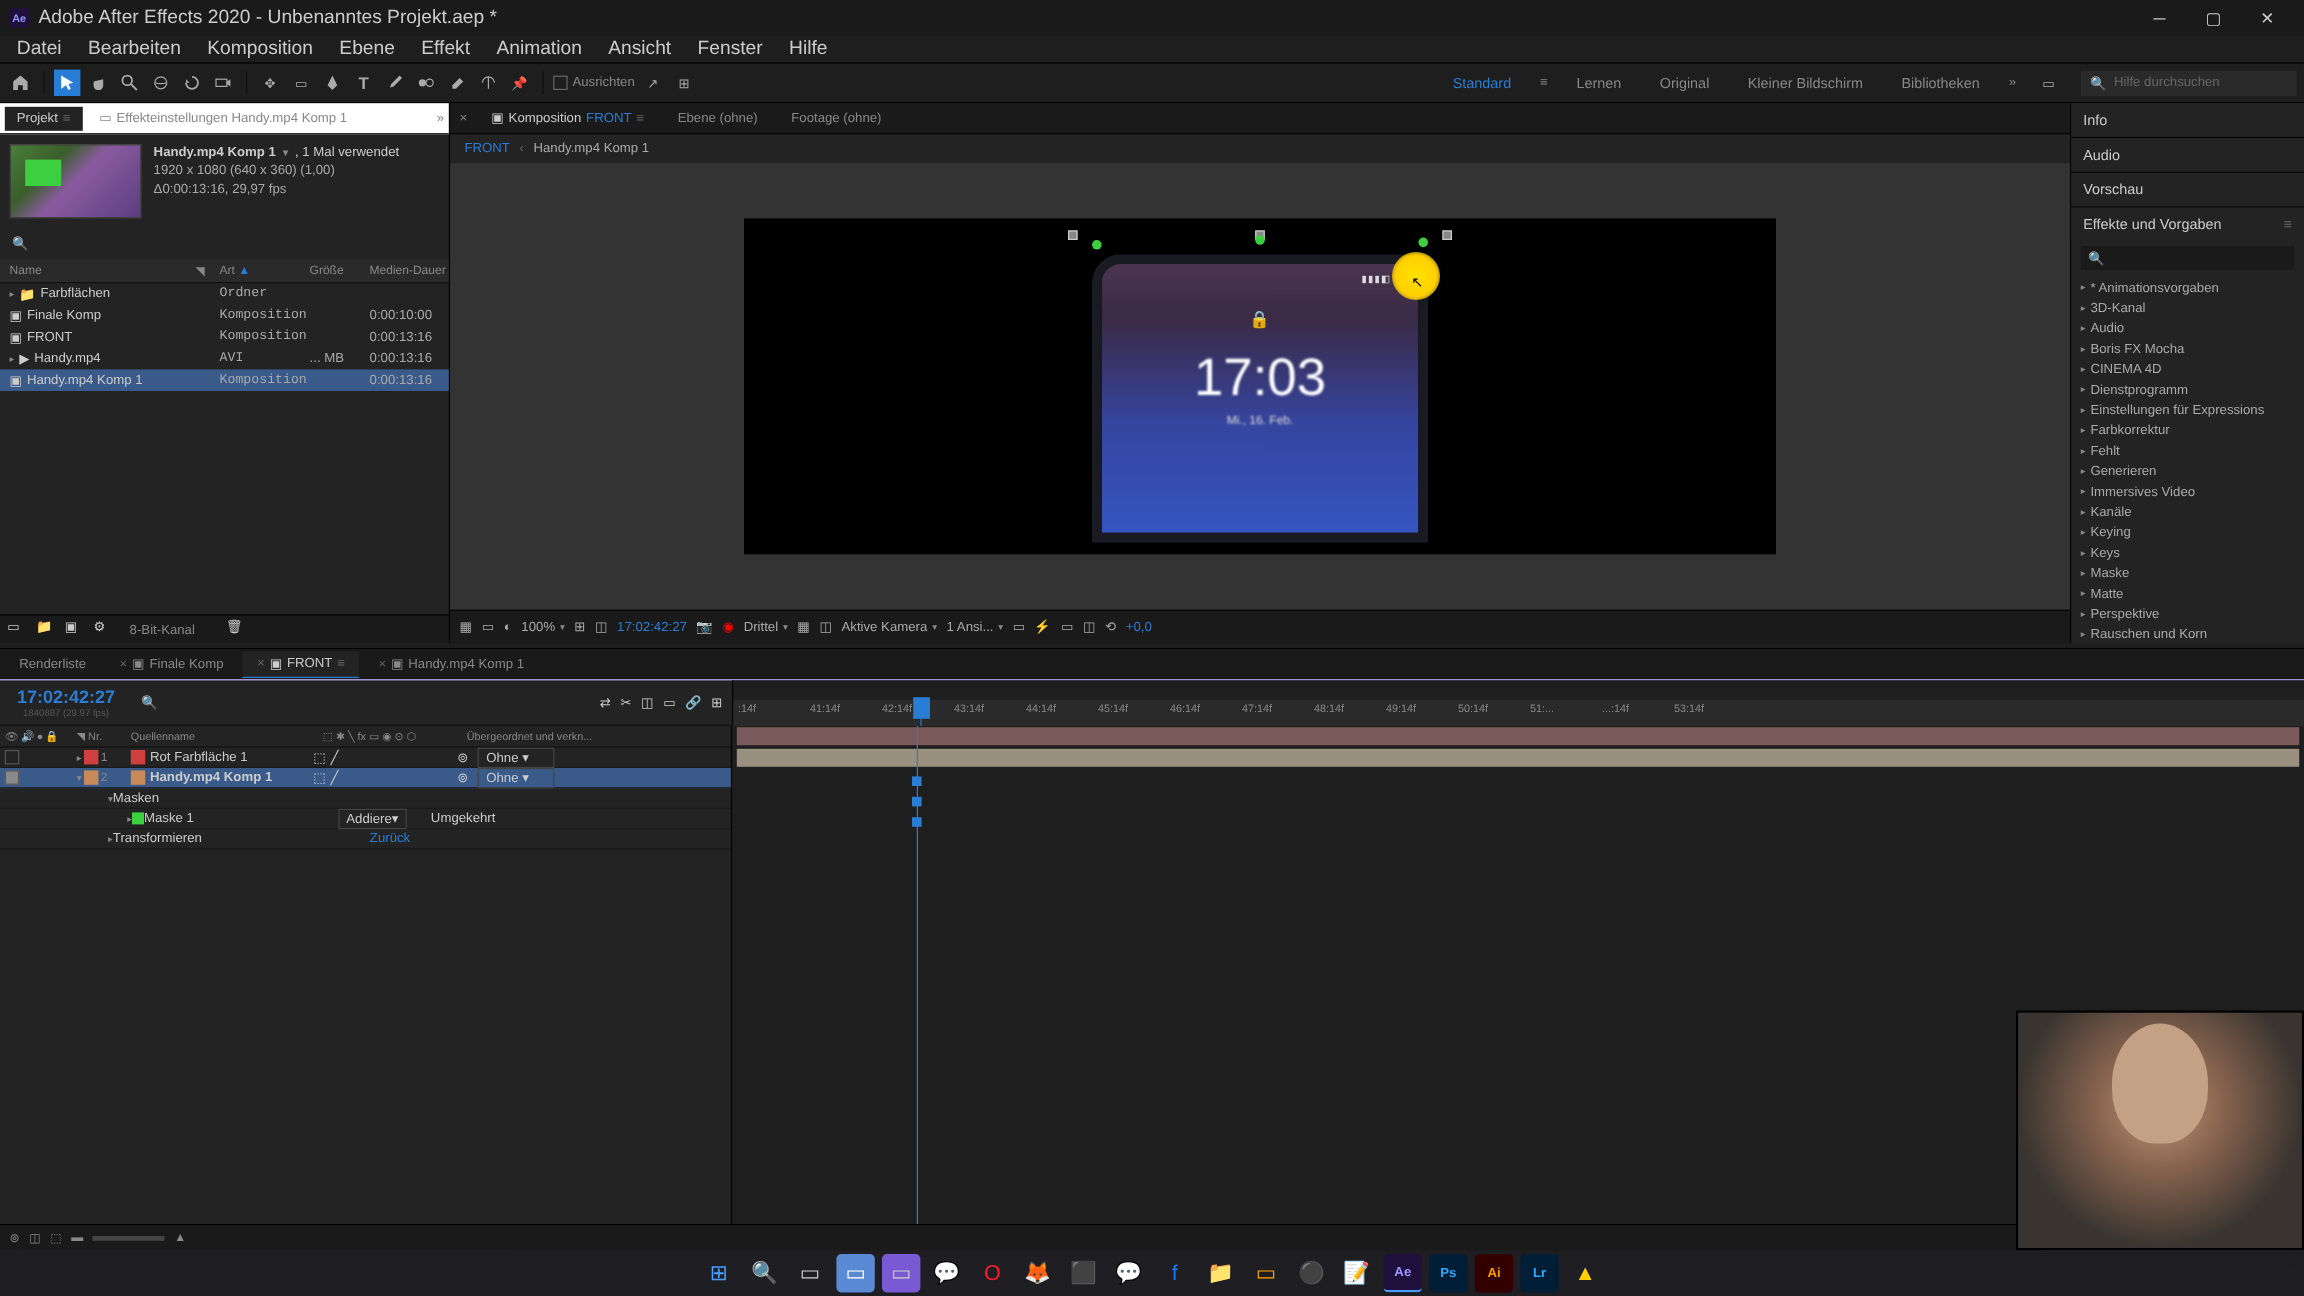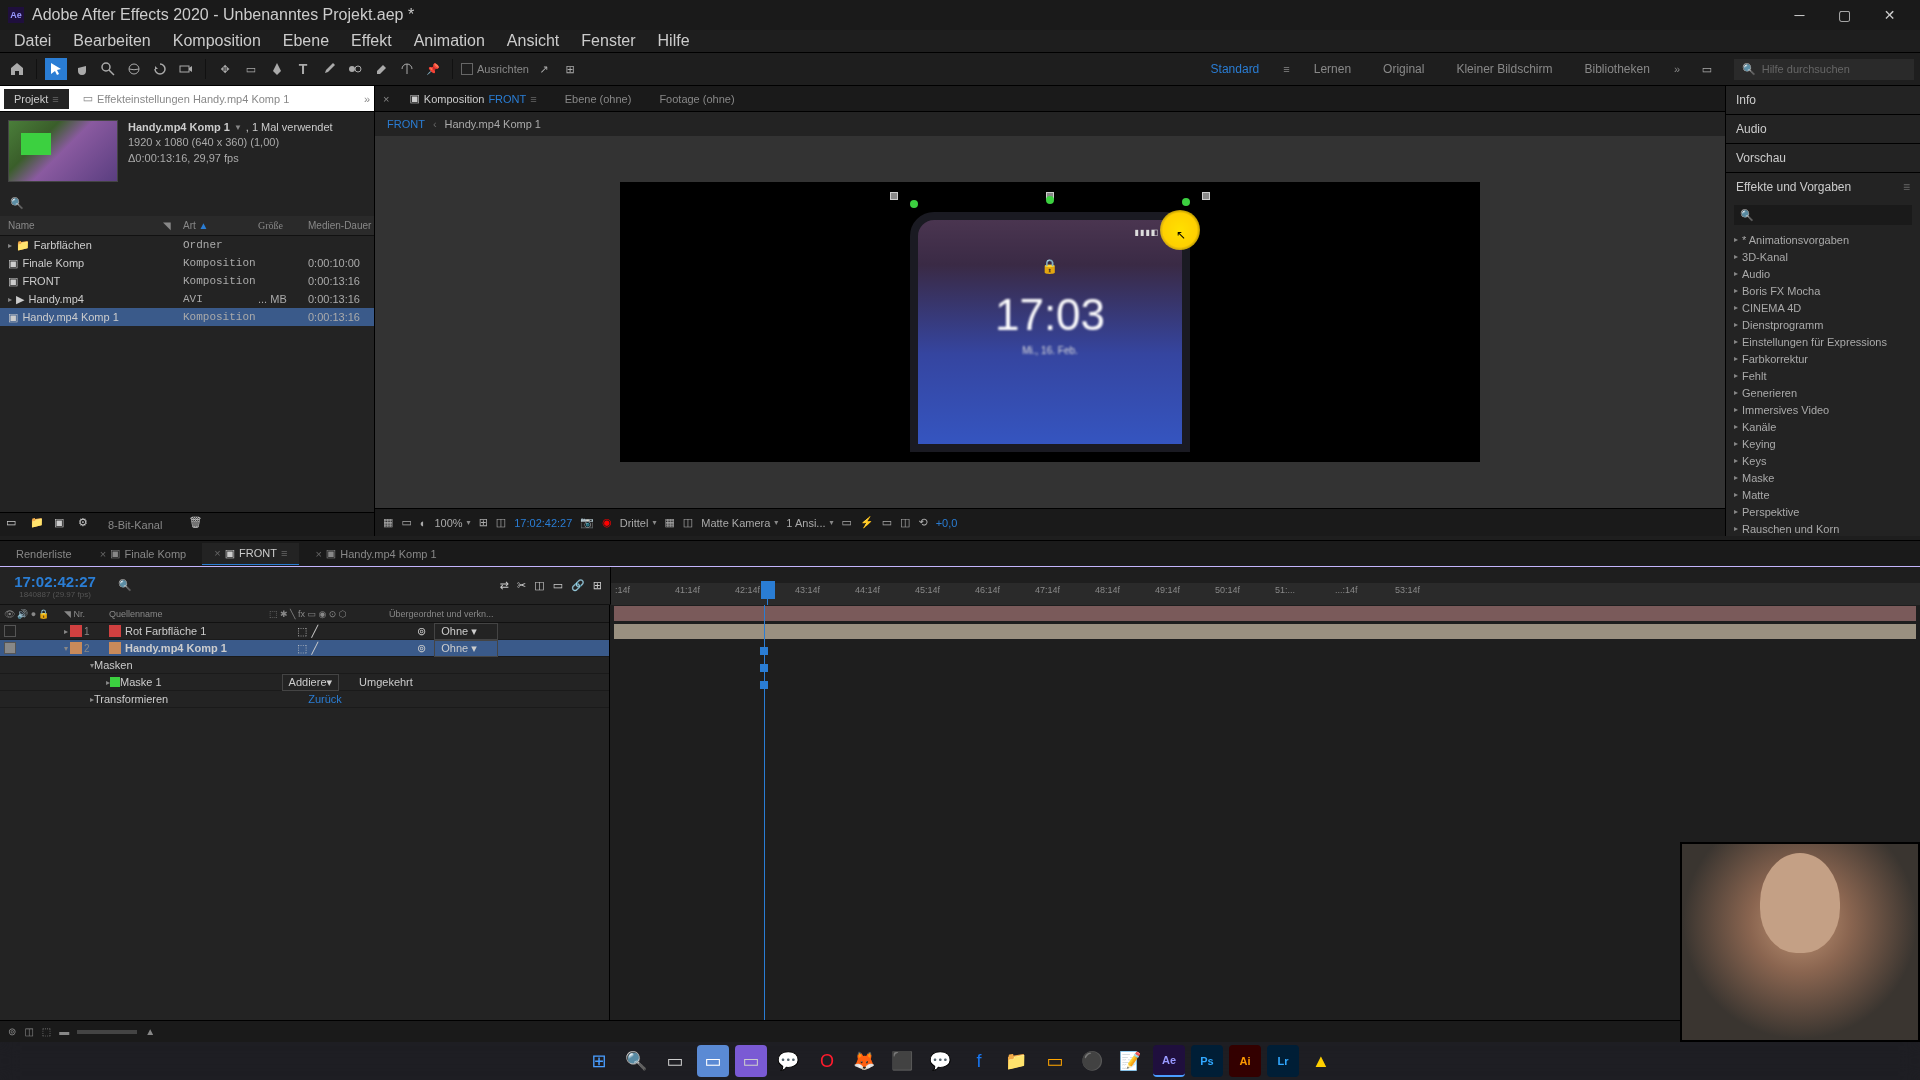--- a/index.html
+++ b/index.html
@@ -43,21 +43,21 @@
 .thumb { width: 110px; height: 62px; background: linear-gradient(135deg, #4a7e3a 0%, #3a5e2a 30%, #8a5aa0 50%, #5a3e80 100%); border: 1px solid #444; position: relative; }
 .thumb::after { content: ''; position: absolute; left: 12px; top: 12px; width: 30px; height: 22px; background: #3cd040; }
 .project-info { font-size: 11px; color: #aaa; line-height: 1.4; }
 .project-name { color: #ccc; display: flex; align-items: center; gap: 4px; }
 .search-row { padding: 4px 8px; }
 .search-row .si { width: 18px; height: 18px; display: flex; align-items: center; justify-content: center; }
 .list-header { height: 20px; background: #2a2a2a; display: flex; align-items: center; padding: 0 8px; font-size: 10px; color: #888; border-bottom: 1px solid #111; }
 .lh-name { flex: 0 0 155px; }
 .lh-lbl { flex: 0 0 20px; }
 .lh-type { flex: 0 0 75px; }
-.lh-size { flex: 0 0 50px; font-family: Liberation Serif, serif; }
+.lh-size { flex: 0 0 50px; }
 .lh-dur { flex: 0 0 70px; }
 .list-body { flex: 1; overflow: auto; }
 .list-row { height: 18px; display: flex; align-items: center; padding: 0 8px; font-size: 11px; }
 .list-row.selected { background: #3a5a8a; }
 .lr-name { flex: 0 0 155px; display: flex; align-items: center; gap: 4px; }
 .lr-lbl { flex: 0 0 20px; }
 .lr-type { flex: 0 0 75px; color: #aaa; font-family: Liberation Mono, monospace; }
 .lr-size { flex: 0 0 50px; color: #aaa; }
 .lr-dur { flex: 0 0 70px; color: #aaa; }
 .color-swatch { width: 10px; height: 10px; }
@@ -117,21 +117,21 @@
 .tl-header-row { height: 18px; display: flex; align-items: center; font-size: 9px; color: #888; border-bottom: 1px solid #111; padding: 0 4px; }
 .tlh-a { width: 60px; display: flex; gap: 2px; }
 .tlh-b { width: 45px; }
 .tlh-c { width: 160px; }
 .tlh-d { width: 120px; }
 .tlh-e { flex: 1; }
 .tl-layer { height: 17px; display: flex; align-items: center; font-size: 11px; padding: 0 4px; border-bottom: 1px solid #1a1a1a; }
 .tl-layer.selected { background: #3a5a8a; }
 .tl-layer .a { width: 60px; display: flex; gap: 6px; }
 .tl-layer .b { width: 45px; display: flex; align-items: center; gap: 2px; }
-.tl-layer .c { width: 188px; display: flex; align-items: center; gap: 4px; }
+.tl-layer .c { width: 152px; display: flex; align-items: center; gap: 4px; }
 .tl-layer .d { width: 120px; display: flex; gap: 4px; }
 .tl-layer .e { flex: 1; display: flex; align-items: center; gap: 8px; }
 .tl-sublayer { height: 17px; display: flex; align-items: center; font-size: 11px; padding-left: 90px; border-bottom: 1px solid #1a1a1a; }
 .layer-num { color: #888; font-size: 10px; }
 .layer-color { width: 12px; height: 12px; }
 .eye { width: 12px; height: 12px; border: 1px solid #555; }
 .eye.on { background: #888; }
 .tl-tracks { flex: 1; background: #1e1e1e; position: relative; }
 .track-bar { position: absolute; height: 15px; background: #7a5a5a; left: 4px; right: 4px; }
 .track-bar.video { background: #9a9080; top: 19px; }
@@ -418,21 +418,21 @@
       <div class="vf-item" style="color:#2a7dd4">17:02:42:27</div>
       <div class="vf-item">📷</div>
       <div class="vf-item" style="color:#f00">◉</div>
       <div class="vf-item">
           <span>Drittel</span> 
           <span class="caret">▾</span>
         </div>
       <div class="vf-item">▦</div>
       <div class="vf-item">◫</div>
       <div class="vf-item">
-          <span>Matte Kamera</span> 
+          <span>Aktive Kamera</span> 
           <span class="caret">▾</span>
         </div>
       <div class="vf-item">
           <span>1 Ansi...</span> 
           <span class="caret">▾</span>
         </div>
       <div class="vf-item">▭</div>
       <div class="vf-item">⚡</div>
       <div class="vf-item">▭</div>
       <div class="vf-item">◫</div>

